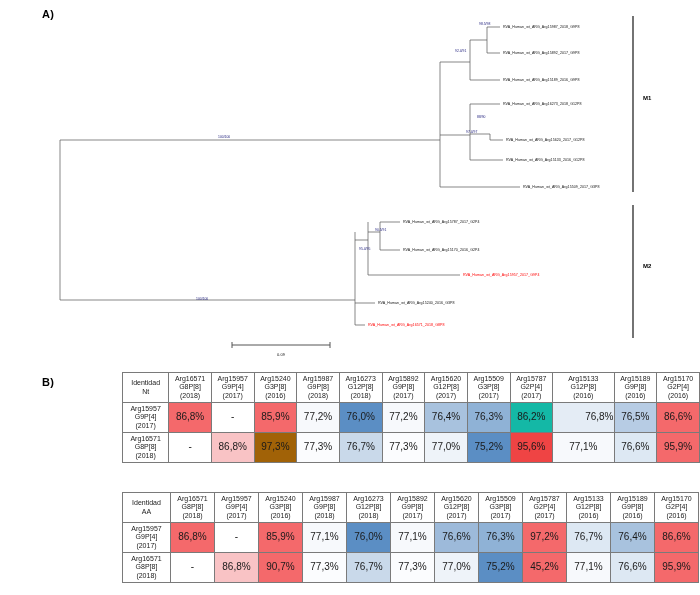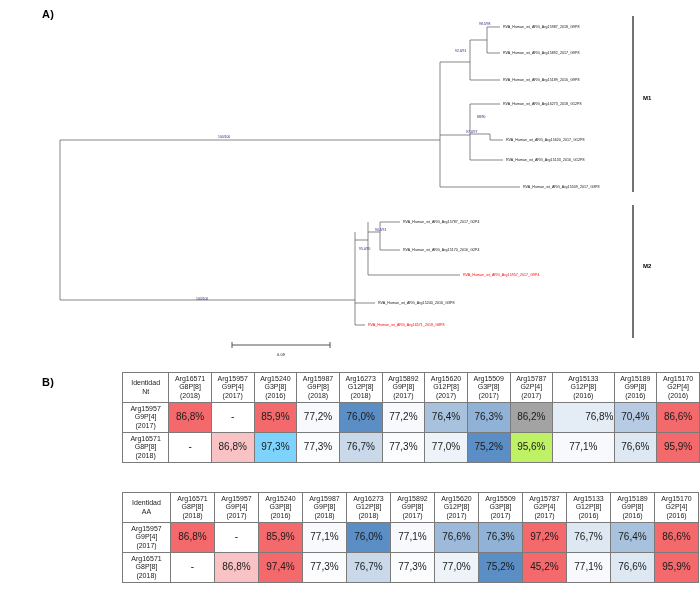--- a/index.html
+++ b/index.html
@@ -283,40 +283,40 @@
             <span class="cell-line">(2017)</span>
           </td>
           <td class="value-cell" style="background: rgb(244, 105, 107);">86,8%</td>
           <td class="value-cell" style="background: rgb(255, 255, 255);">-</td>
           <td class="value-cell" style="background: rgb(244, 105, 107);">85,9%</td>
           <td class="value-cell" style="background: rgb(247, 249, 252);">77,2%</td>
           <td class="value-cell" style="background: rgb(91, 142, 196);">76,0%</td>
           <td class="value-cell" style="background: rgb(247, 249, 252);">77,2%</td>
           <td class="value-cell" style="background: rgb(168, 194, 222);">76,4%</td>
           <td class="value-cell" style="background: rgb(143, 178, 214);">76,3%</td>
-          <td class="value-cell" style="background: #a3a3a3;">86,2%</td>
+          <td class="value-cell" style="background: #14b8a6;">86,2%</td>
           <td class="value-cell" style="background: rgb(228, 236, 245); padding-left: 32px;">76,8%</td>
-          <td class="value-cell" style="background: rgb(183, 204, 228);">70,4%</td>
+          <td class="value-cell" style="background: rgb(183, 204, 228);">76,5%</td>
           <td class="value-cell" style="background: rgb(244, 105, 107);">86,6%</td>
         </tr>
         <tr>
           <td class="row-head">
             <span class="cell-line">Arg16571</span>
             <span class="cell-line">G8P[8]</span>
             <span class="cell-line">(2018)</span>
           </td>
           <td class="value-cell" style="background: rgb(255, 255, 255);">-</td>
           <td class="value-cell" style="background: rgb(249, 195, 197);">86,8%</td>
-          <td class="value-cell" style="background: #7dd3fc;">97,3%</td>
+          <td class="value-cell" style="background: #a16207;">97,3%</td>
           <td class="value-cell" style="background: rgb(251, 252, 254);">77,3%</td>
           <td class="value-cell" style="background: rgb(201, 217, 234);">76,7%</td>
           <td class="value-cell" style="background: rgb(251, 252, 254);">77,3%</td>
           <td class="value-cell" style="background: rgb(238, 243, 249);">77,0%</td>
           <td class="value-cell" style="background: rgb(91, 142, 196);">75,2%</td>
-          <td class="value-cell" style="background: #bef264;">95,6%</td>
+          <td class="value-cell" style="background: #ef4444;">95,6%</td>
           <td class="value-cell" style="background: rgb(247, 249, 252);">77,1%</td>
           <td class="value-cell" style="background: rgb(221, 232, 243);">76,6%</td>
           <td class="value-cell" style="background: rgb(244, 105, 107);">95,9%</td>
         </tr>
       </tbody>
   </table>
 </div>
 
 <div class="table-wrap" id="table-aa-wrap">
   <table class="identity-table" id="table-aa">
@@ -407,21 +407,21 @@
           <td class="value-cell" style="background: rgb(244, 105, 107);">86,6%</td>
         </tr>
         <tr>
           <td class="row-head">
             <span class="cell-line">Arg16571</span>
             <span class="cell-line">G8P[8]</span>
             <span class="cell-line">(2018)</span>
           </td>
           <td class="value-cell" style="background: rgb(255, 255, 255);">-</td>
           <td class="value-cell" style="background: rgb(249, 195, 197);">86,8%</td>
-          <td class="value-cell" style="background: rgb(244, 105, 107);">97,4%</td>
+          <td class="value-cell" style="background: rgb(244, 105, 107);">90,7%</td>
           <td class="value-cell" style="background: rgb(251, 252, 254);">77,3%</td>
           <td class="value-cell" style="background: rgb(201, 217, 234);">76,7%</td>
           <td class="value-cell" style="background: rgb(251, 252, 254);">77,3%</td>
           <td class="value-cell" style="background: rgb(238, 243, 249);">77,0%</td>
           <td class="value-cell" style="background: rgb(91, 142, 196);">75,2%</td>
           <td class="value-cell" style="background: rgb(244, 105, 107);">45,2%</td>
           <td class="value-cell" style="background: rgb(247, 249, 252);">77,1%</td>
           <td class="value-cell" style="background: rgb(221, 232, 243);">76,6%</td>
           <td class="value-cell" style="background: rgb(244, 105, 107);">95,9%</td>
         </tr>

